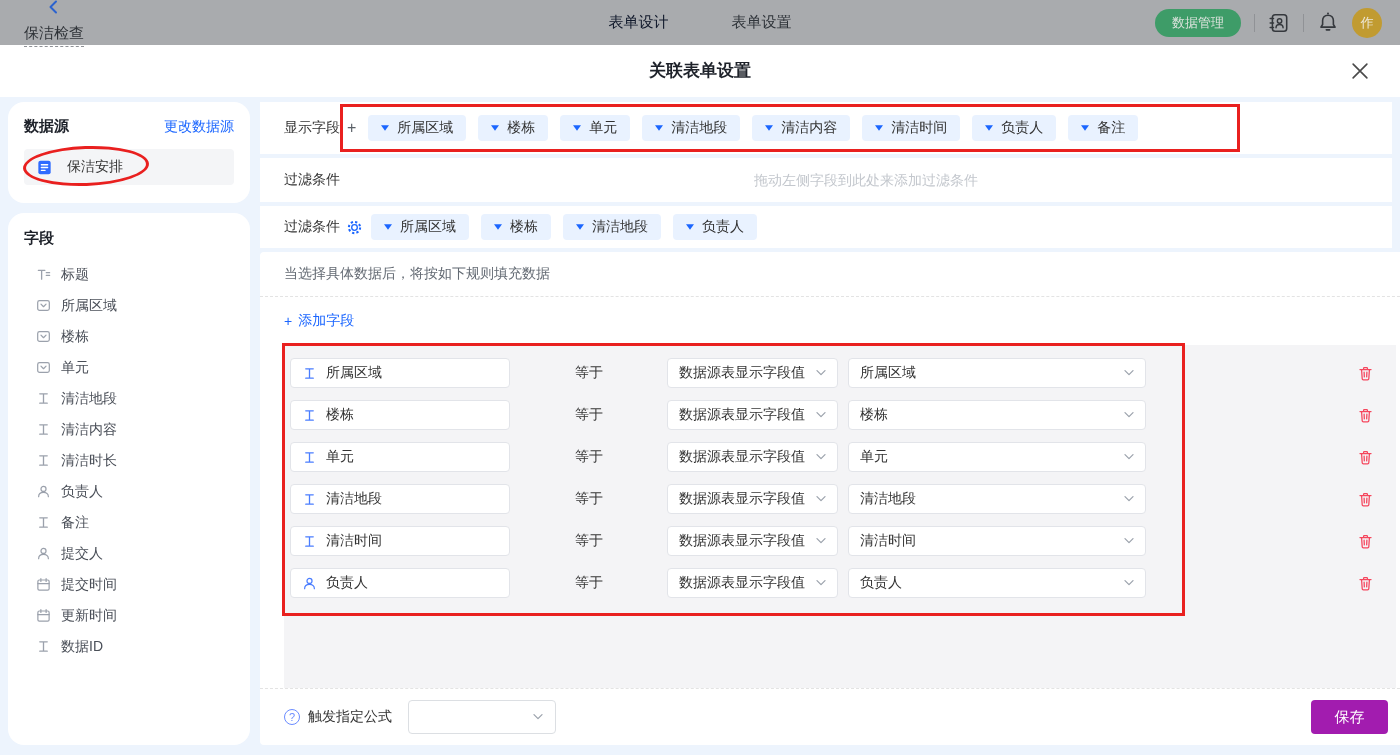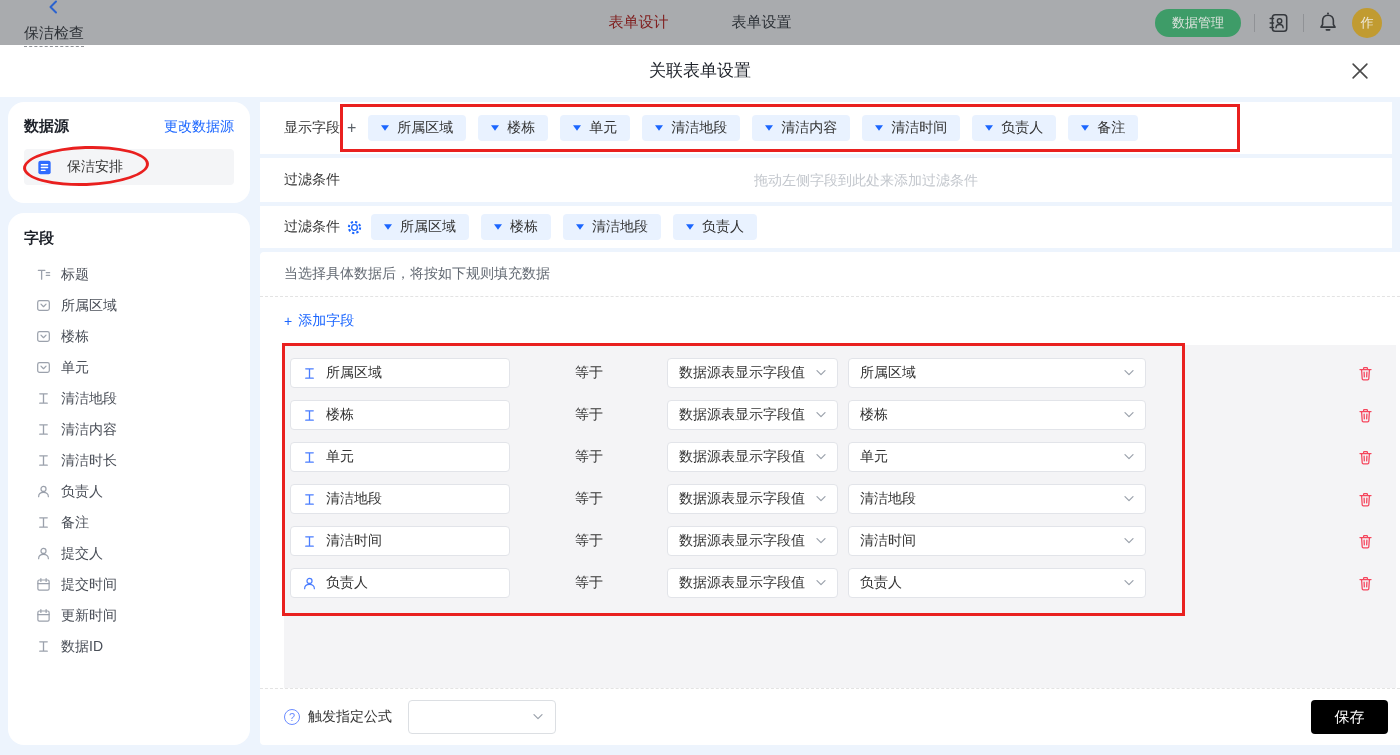--- a/index.html
+++ b/index.html
@@ -8,33 +8,33 @@
            font-family:"Liberation Sans","DejaVu Sans",sans-serif; background:#fff; }
 
   
   .topbar { position:absolute; top:0; left:0; width:1400px; height:45px;
             background:#a9abae; display:flex; align-items:center; z-index:1; }
   .tb-left { display:flex; align-items:center; margin-left:24px; gap:9px;flex-direction:column; }
   .tb-back { width:16px; height:16px; color:#2b63cf; cursor:pointer; }
   .tb-appname { font-size:15px; color:#2e3237; border-bottom:1px dashed #8e9196; padding-bottom:3px; }
   .tb-tabs { position:absolute; left:50%; transform:translateX(-50%); display:flex; gap:63px; }
   .tb-tab { font-size:15px; color:#2e3339; cursor:pointer; }
-  .tb-tab.active { color:#7f1d1d; }
+  .tb-tab.active { color:#0f172a; }
   .tb-right { margin-left:auto; margin-right:18px; display:flex; align-items:center; gap:13px; }
   .tb-pill { height:28px; padding:0 17px; border-radius:14px; background:#3e9c68; color:#dde3dd;
              font-size:13px; display:flex; align-items:center; cursor:pointer; }
   .tb-div { width:1px; height:18px; background:#909296; }
   .tb-ic { width:22px; height:22px; color:#35383d; cursor:pointer; }
   .tb-avatar { width:30px; height:30px; border-radius:50%; background:#c19b31; color:#eee8d8;
                font-size:13px; display:flex; align-items:center; justify-content:center; cursor:pointer; }
 
   
   .modal { position:absolute; top:45px; left:0; width:1400px; height:710px; background:#edf4fd; }
   .modal-head { position:absolute; top:0; left:0; width:1400px; height:52px; background:#fff; }
-  .modal-title { text-align:center; line-height:52px; font-size:17px; color:#1d2129; font-weight:400; }
+  .modal-title { text-align:center; line-height:52px; font-size:17px; color:#1d2129; font-weight:700; }
   .modal-close { position:absolute; top:16px; right:30px; width:20px; height:20px; color:#4a4a4a; cursor:pointer; }
 
   
   .card { position:absolute; background:#fff; border-radius:16px; }
   .card-ds { left:8px; top:57px; width:242px; height:101px; padding:15px 16px; }
   .ds-head { display:flex; align-items:center; justify-content:space-between; }
   .ds-title { font-size:15px; font-weight:bold; color:#1d2129; }
   .ds-link { font-size:14px; color:#1b66ff; cursor:pointer; }
   .ds-item { margin-top:13px; height:36px; background:#f4f5f7; border-radius:4px;
              display:flex; align-items:center; gap:14px; padding:0 12px; cursor:pointer; }
@@ -86,21 +86,21 @@
   .trash { margin-left:auto; margin-right:22px; width:17px; height:17px; color:#f5465d; cursor:pointer; }
 
   .panel-foot { position:absolute; left:0; right:0; bottom:0; height:57px; border-top:1px dashed #e3e3e3;
                 display:flex; align-items:center; padding:0 32px 0 24px; }
   .help-ic { width:16px; height:16px; border:1px solid #6b8cff; border-radius:50%; color:#6b8cff;
              font-size:11px; display:flex; align-items:center; justify-content:center; }
   .foot-label { font-size:14px; color:#333; margin-left:8px; }
   .foot-sel { width:148px; height:34px; margin-left:16px; border:1px solid #dcdfe3; border-radius:4px;
               display:flex; align-items:center; justify-content:flex-end; padding:0 12px; cursor:pointer; }
   .foot-sel .ic { width:10px; height:6px; color:#9aa1ab; }
-  .save-btn { margin-left:auto; width:77px; height:34px; background:#000000; border-radius:4px;
+  .save-btn { margin-left:auto; width:77px; height:34px; background:#a21caf; border-radius:4px;
               color:#fff; font-size:15px; display:flex; align-items:center; justify-content:center; cursor:pointer; }
 
   
   .anno { position:absolute; border:3px solid #e9201f; z-index:40; pointer-events:none; }
   .anno-ellipse { left:23px; top:146px; width:126px; height:40px; border-radius:50%; transform:rotate(-2deg); }
   .anno-rect1 { left:340px; top:104px; width:900px; height:48px; }
   .anno-rect2 { left:282px; top:343px; width:903px; height:273px; }
 
   .ic svg { width:100%; height:100%; display:block; }
 </style>

